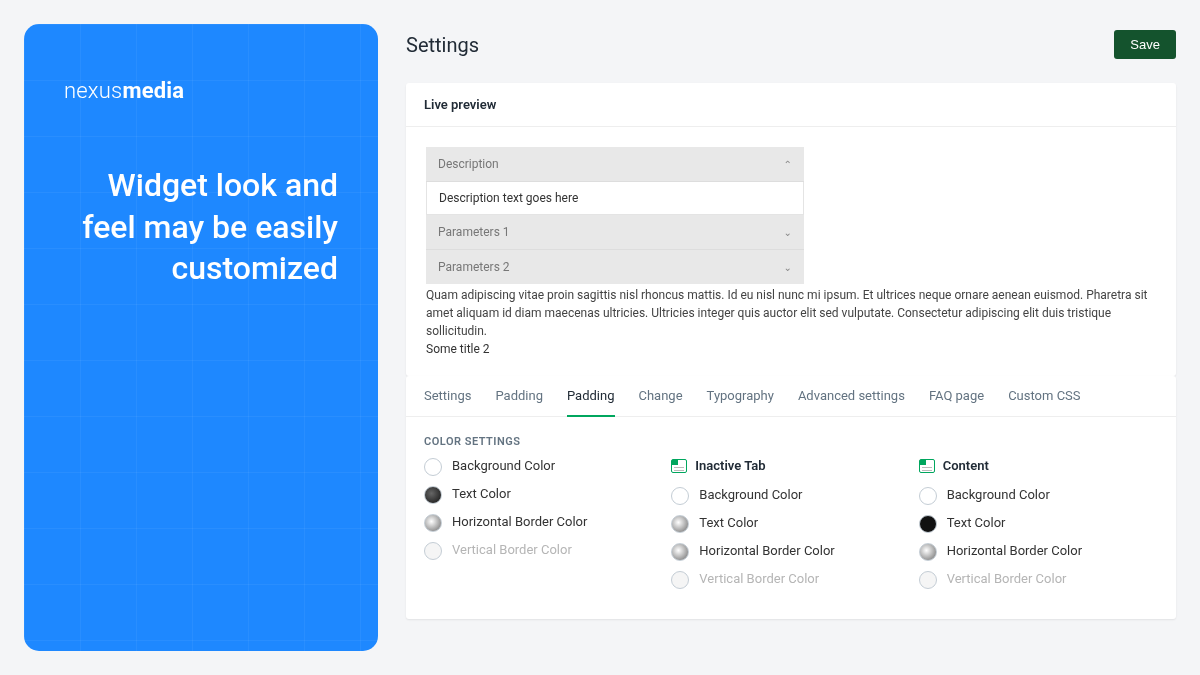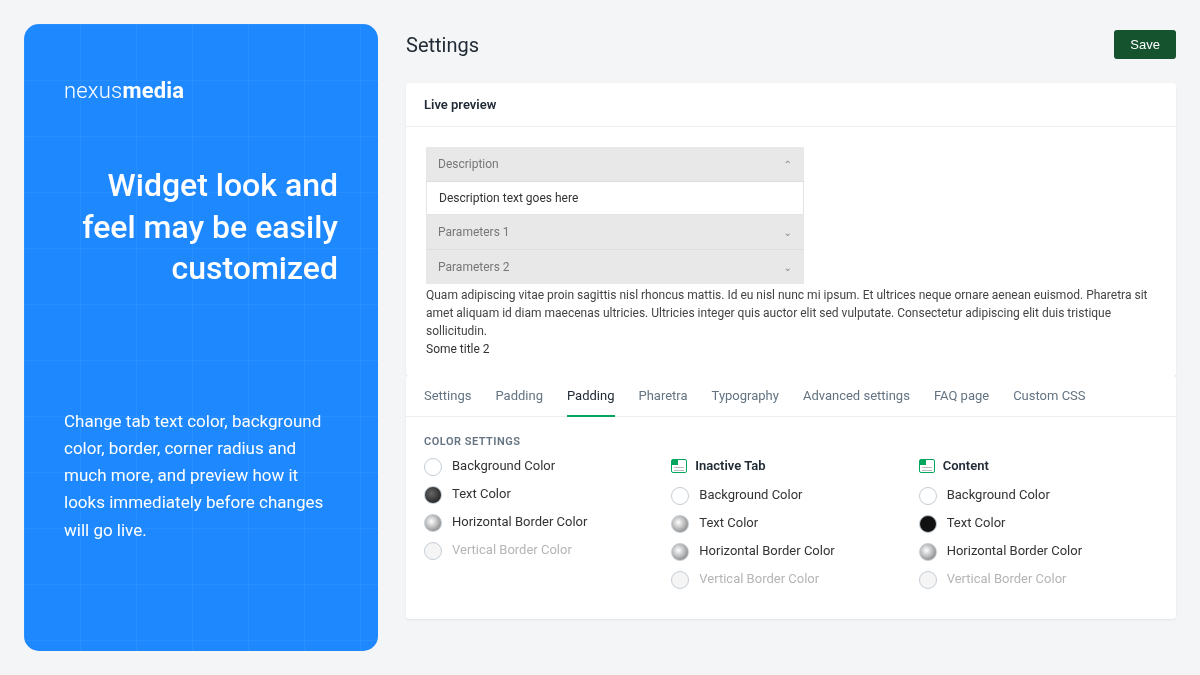--- a/index.html
+++ b/index.html
@@ -43,21 +43,20 @@
 </style>
 </head>
 <body>
 
 <div class="container">
   <aside class="sidebar-panel">
     <div class="logo">
       <span>nexus</span><span class="bold">media</span>
     </div>
     <div class="headline">Widget look and feel may be easily customized</div>
-    <div class="subtext">Change tab text color, background color, border, corner radius and much more, and preview how it looks immediately before changes will go live.</div>
   </aside>
 
   <main class="main">
     <div class="page-header">
       <h1 class="page-title">Settings</h1>
       <button class="save-btn">Save</button>
     </div>
 
     <div class="card">
       <div class="card-header">Live preview</div>
@@ -80,21 +79,21 @@
         <div class="body-text">Quam adipiscing vitae proin sagittis nisl rhoncus mattis. Id eu nisl nunc mi ipsum. Et ultrices neque ornare aenean euismod. Pharetra sit amet aliquam id diam maecenas ultricies. Ultricies integer quis auctor elit sed vulputate. Consectetur adipiscing elit duis tristique sollicitudin.</div>
         <div class="some-title" style="margin-top:2px;">Some title 2</div>
       </div>
     </div>
 
     <div class="card">
       <div class="tabs">
         <div class="tab">Settings</div>
         <div class="tab">Padding</div>
         <div class="tab active">Padding</div>
-        <div class="tab">Pharetra</div>
+        <div class="tab">Change</div>
         <div class="tab">Typography</div>
         <div class="tab">Advanced settings</div>
         <div class="tab">FAQ page</div>
         <div class="tab">Custom CSS</div>
       </div>
       <div class="section-label">COLOR SETTINGS</div>
       <div class="color-cols">
 
         <div class="col">
           <div class="color-row">

